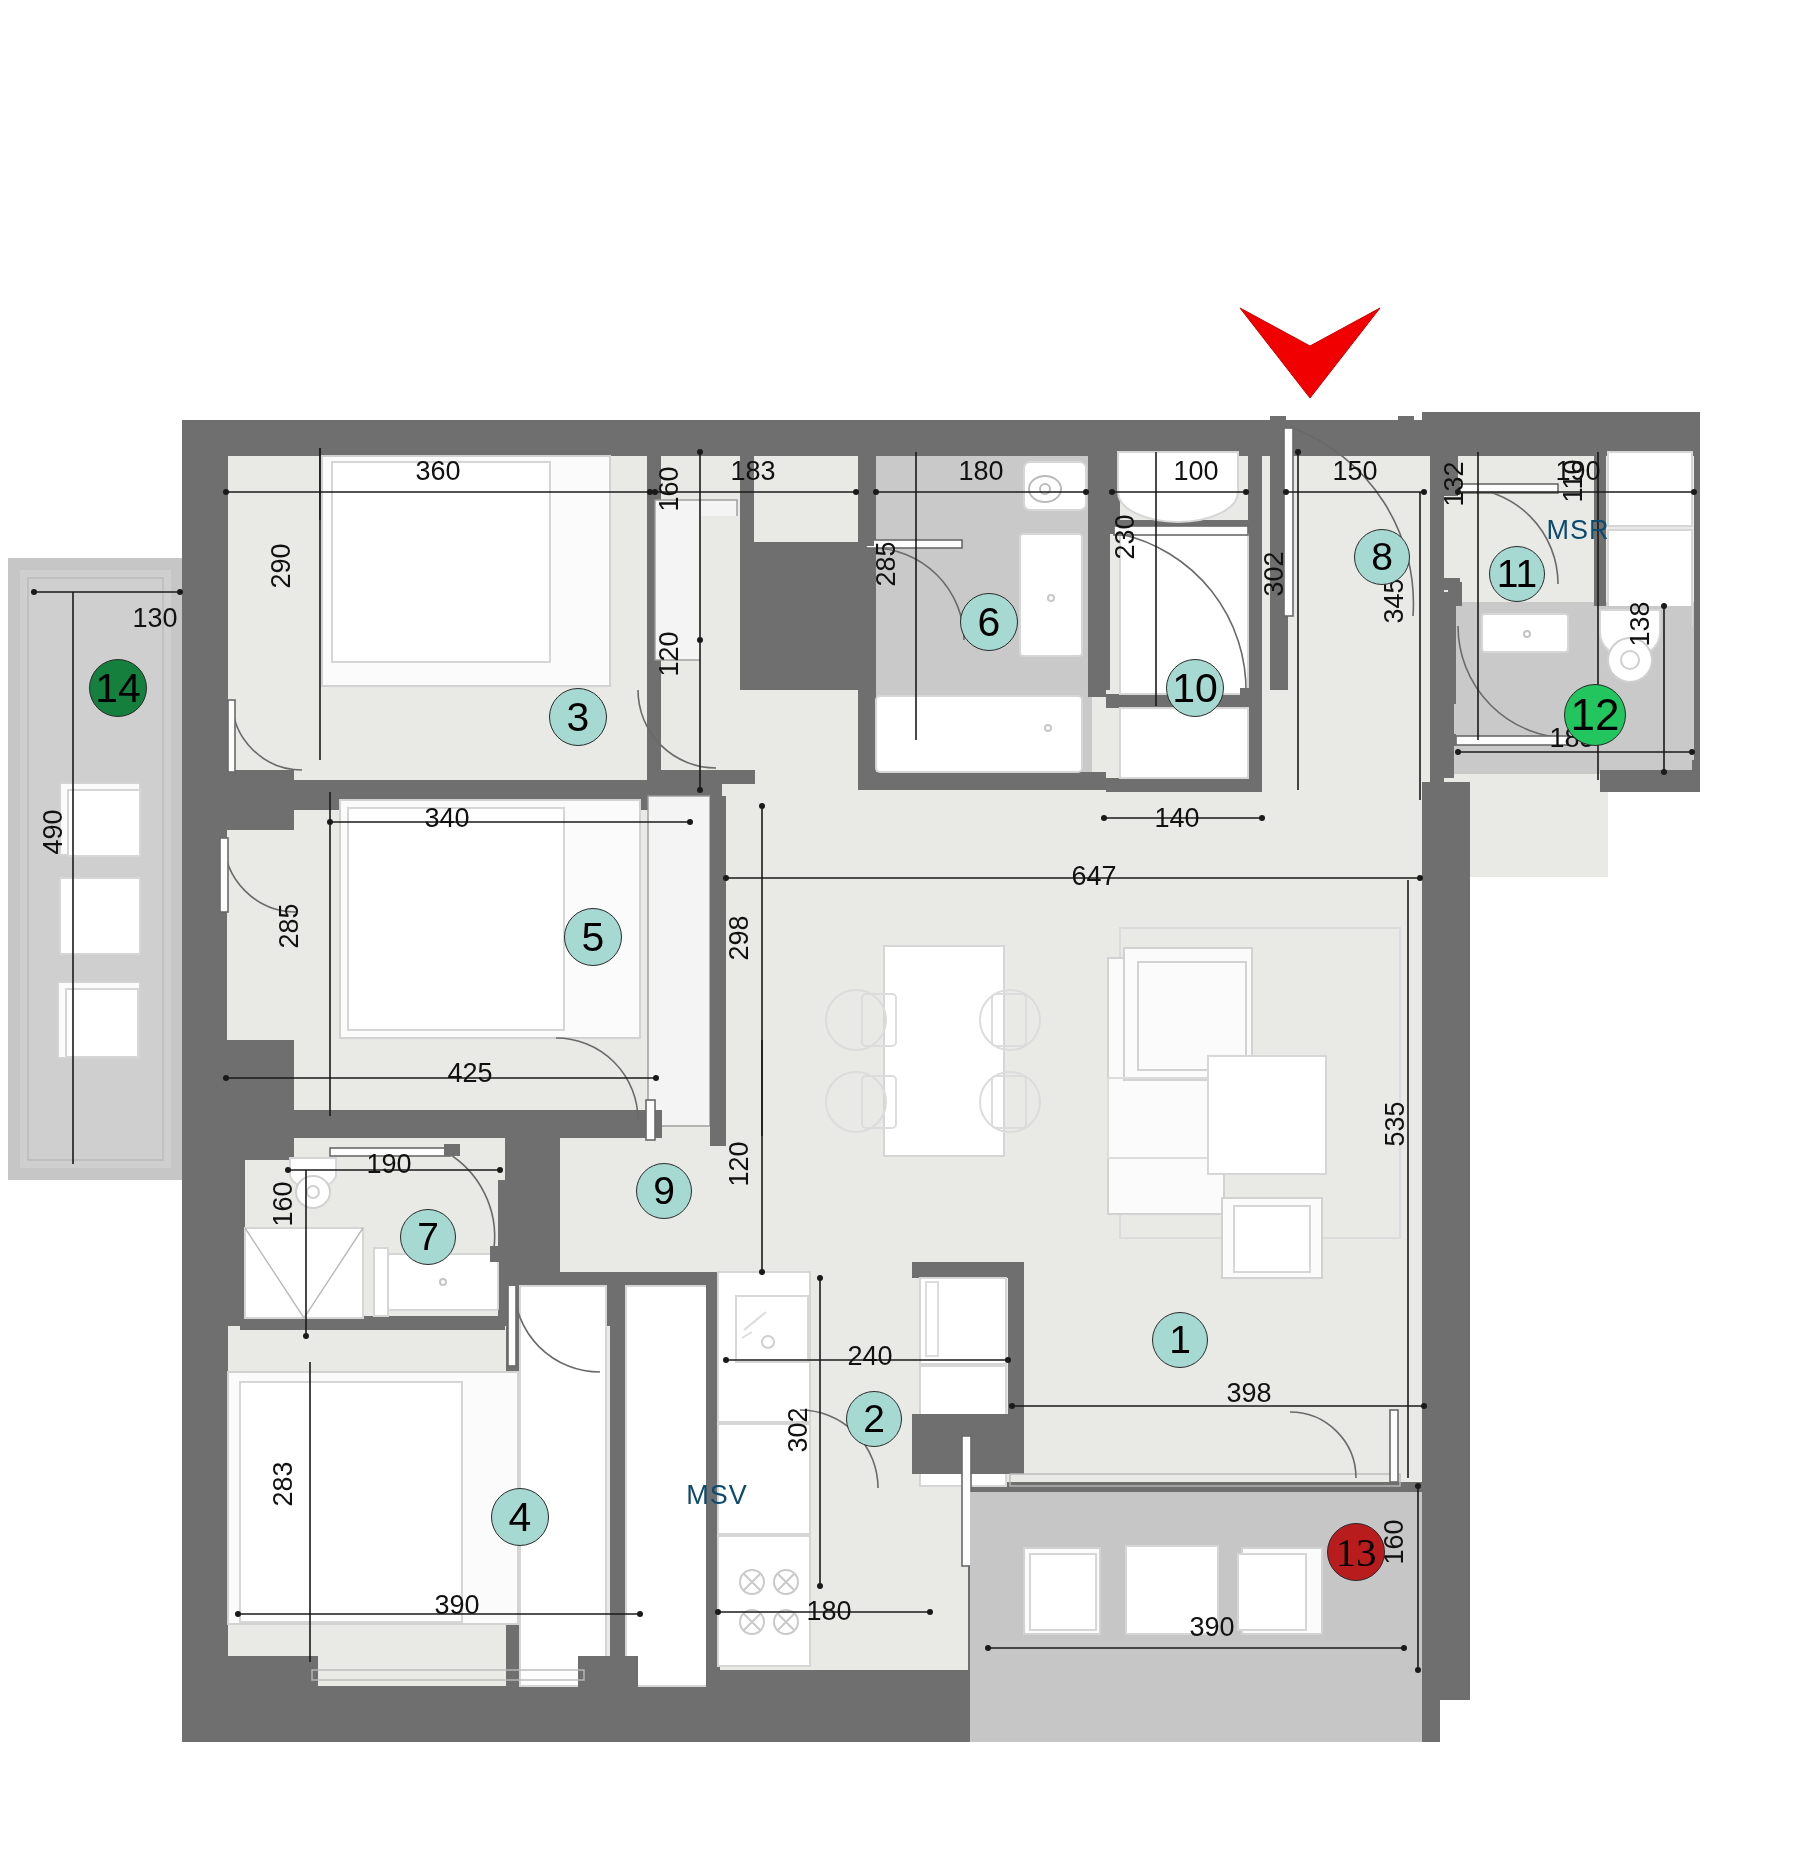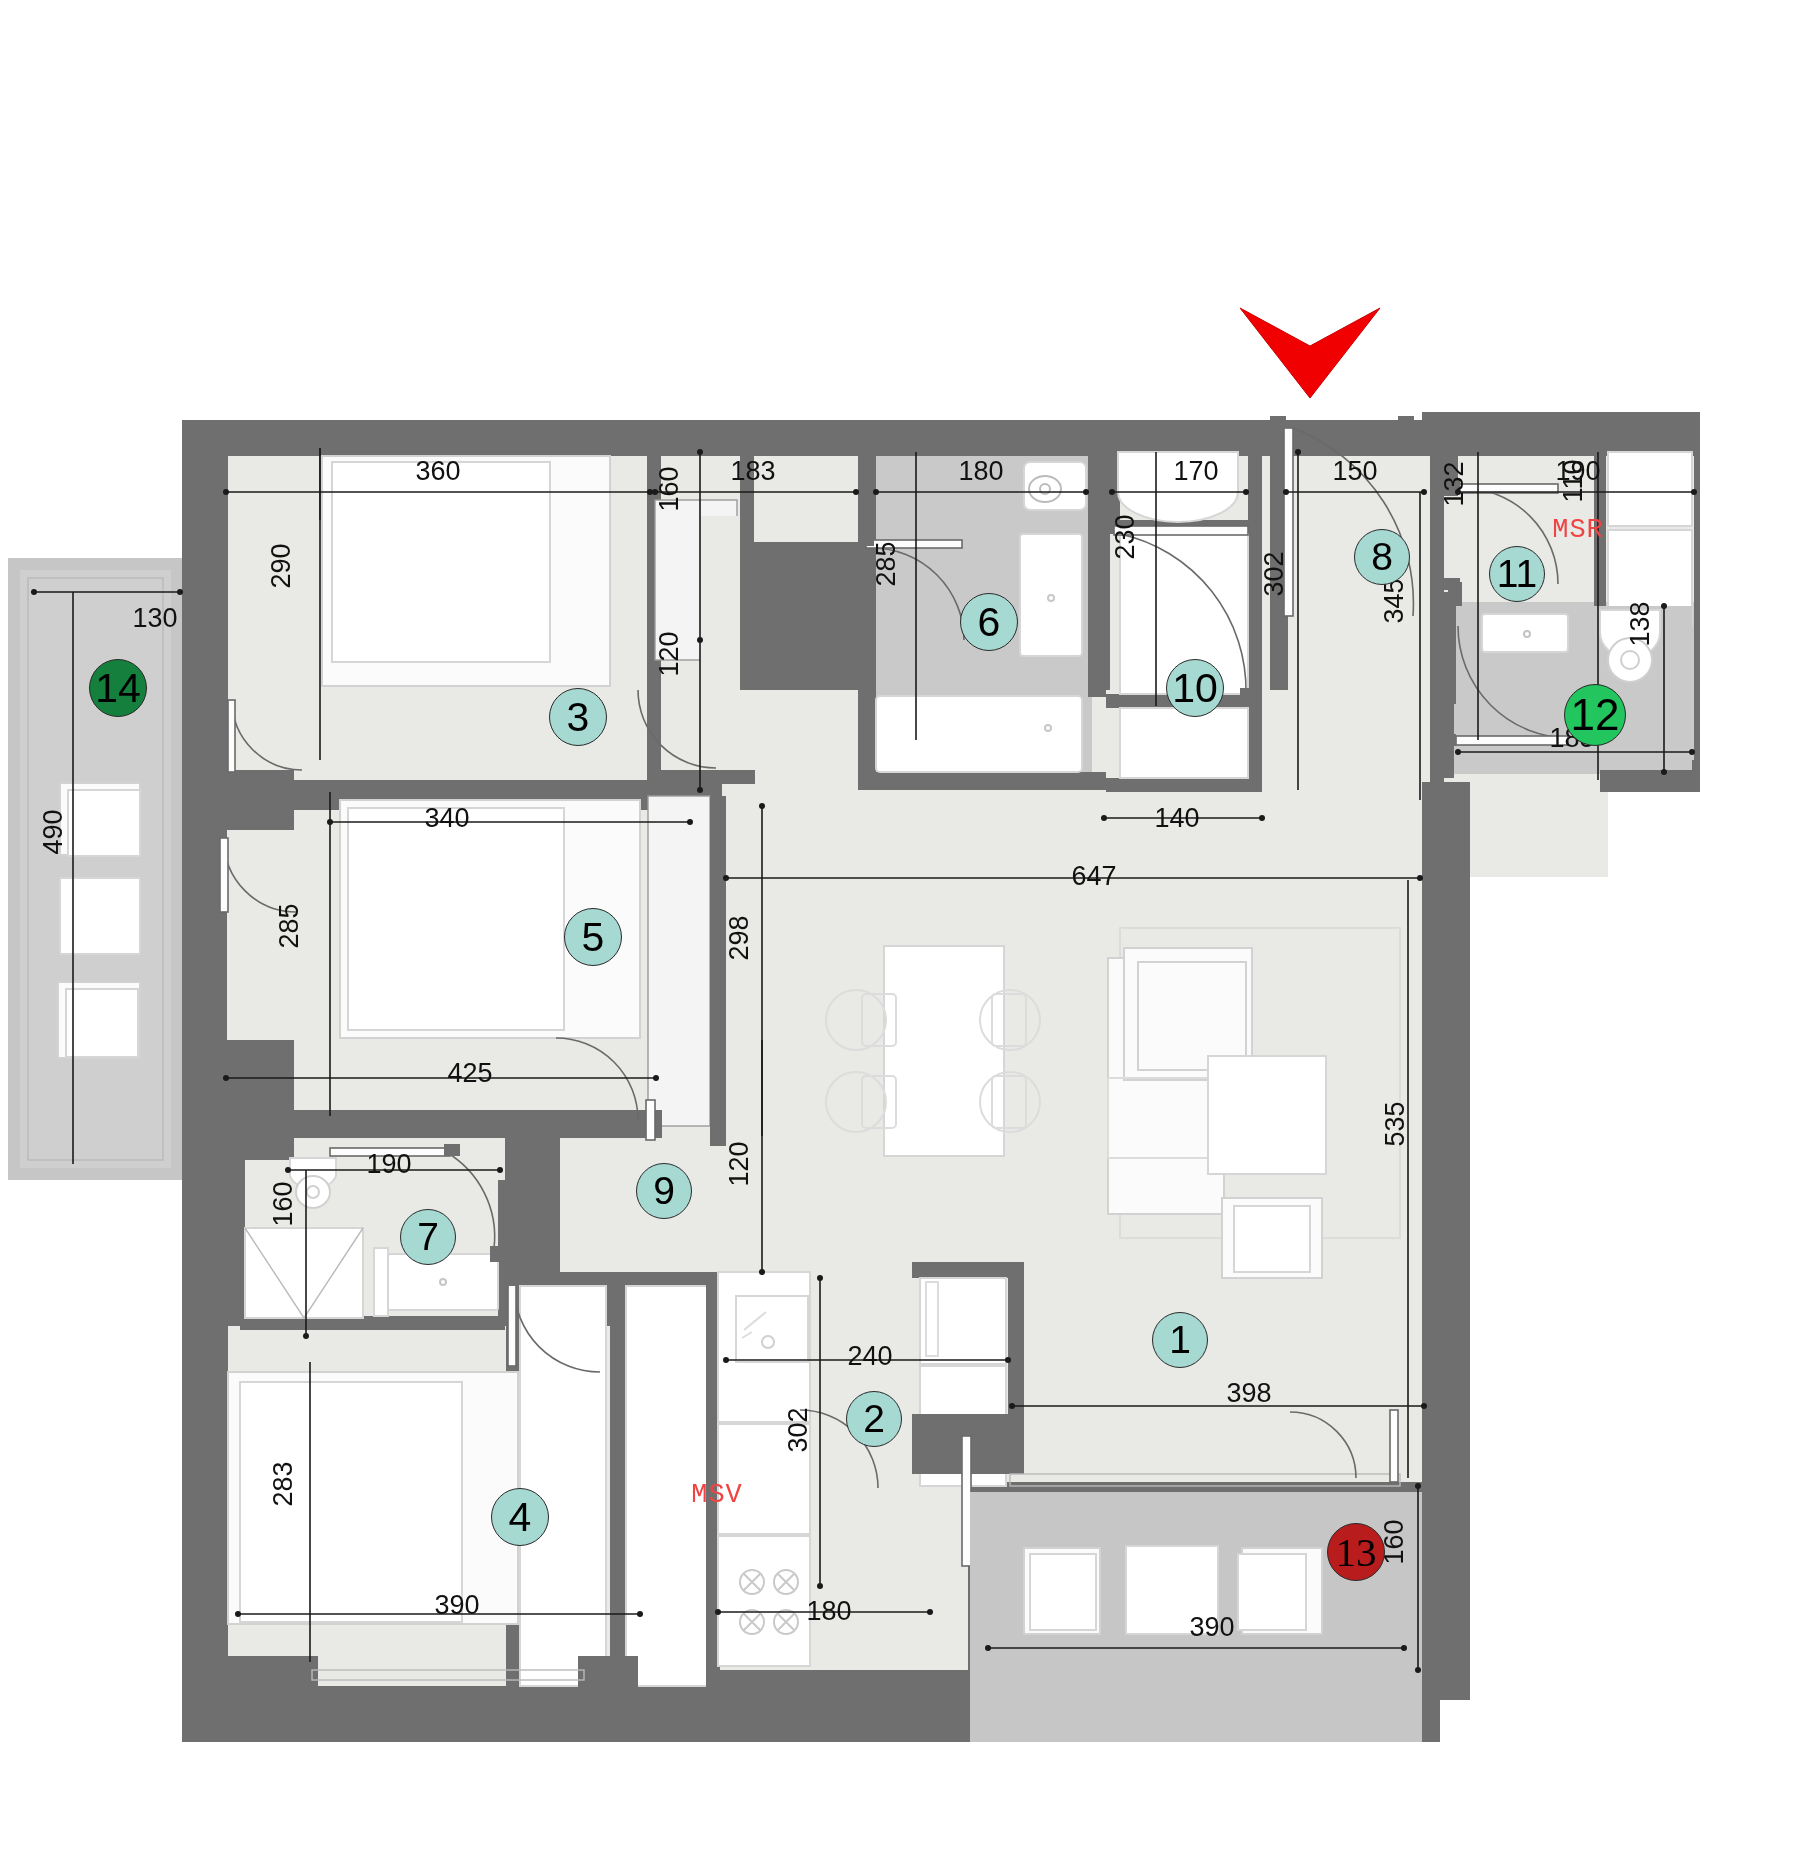--- a/index.html
+++ b/index.html
@@ -2,21 +2,21 @@
 <html><head>
 <meta charset="utf-8">
 <style>
   html,body{margin:0;padding:0;background:#fff;}
   body{width:1797px;height:1876px;position:relative;
        font-family:"Liberation Sans", sans-serif;-webkit-font-smoothing:antialiased;}
   #plan{position:absolute;left:0;top:0;width:1797px;height:1876px;}
   .lbl{position:absolute;font-family:"Liberation Sans",sans-serif;font-size:27px;color:#111;
        white-space:nowrap;line-height:1;}
   .lbl.v{transform-origin:0 0;}
-  .msr{position:absolute;font-size:27px;color:#ef4444;font-family:Liberation Mono, monospace;
+  .msr{position:absolute;font-size:27px;color:#0c4a6e;font-family:Liberation Sans, sans-serif;
        letter-spacing:1px;white-space:nowrap;}
   .mark{position:absolute;border-radius:50%;background:#a6d9d2;border:1px solid #2a2a2a;
         display:flex;align-items:center;justify-content:center;
         font-family:"Liberation Sans",sans-serif;color:#000;font-weight:400;}
 </style>
 </head>
 <body>
 
 <svg id="plan" viewBox="0 0 1797 1876" xmlns="http://www.w3.org/2000/svg">
 
@@ -480,21 +480,21 @@
 </svg>
 
 <div id="dimlabels">
     <div class="lbl" style="left: 438px; top: 471px; transform: translate(-50%, -50%);">360</div>
     <div class="lbl v" style="left: 291px; top: 602px; transform: translate(-50%, -50%) rotate(-90deg);">290</div>
     <div class="lbl" style="left: 753px; top: 471px; transform: translate(-50%, -50%);">183</div>
     <div class="lbl v" style="left: 679px; top: 525px; transform: translate(-50%, -50%) rotate(-90deg);">160</div>
     <div class="lbl v" style="left: 679px; top: 690px; transform: translate(-50%, -50%) rotate(-90deg);">120</div>
     <div class="lbl" style="left: 981px; top: 471px; transform: translate(-50%, -50%);">180</div>
     <div class="lbl v" style="left: 896px; top: 600px; transform: translate(-50%, -50%) rotate(-90deg);">285</div>
-    <div class="lbl" style="left: 1196px; top: 471px; transform: translate(-50%, -50%);">170</div>
+    <div class="lbl" style="left: 1196px; top: 471px; transform: translate(-50%, -50%);">100</div>
     <div class="lbl v" style="left: 1135px; top: 573px; transform: translate(-50%, -50%) rotate(-90deg);">230</div>
     <div class="lbl v" style="left: 1284px; top: 610px; transform: translate(-50%, -50%) rotate(-90deg);">302</div>
     <div class="lbl" style="left: 1355px; top: 471px; transform: translate(-50%, -50%);">150</div>
     <div class="lbl v" style="left: 1404px; top: 637px; transform: translate(-50%, -50%) rotate(-90deg);">345</div>
     <div class="lbl v" style="left: 1464px; top: 520px; transform: translate(-50%, -50%) rotate(-90deg);">132</div>
     <div class="lbl" style="left: 1578px; top: 471px; transform: translate(-50%, -50%);">190</div>
     <div class="lbl v" style="left: 1582px; top: 516px; transform: translate(-50%, -50%) rotate(-90deg);">110</div>
     <div class="lbl v" style="left: 1650px; top: 660px; transform: translate(-50%, -50%) rotate(-90deg);">138</div>
     <div class="lbl" style="left: 1572px; top: 738px; transform: translate(-50%, -50%);">185</div>
     <div class="lbl" style="left: 1177px; top: 818px; transform: translate(-50%, -50%); text-align: right;">140</div>

